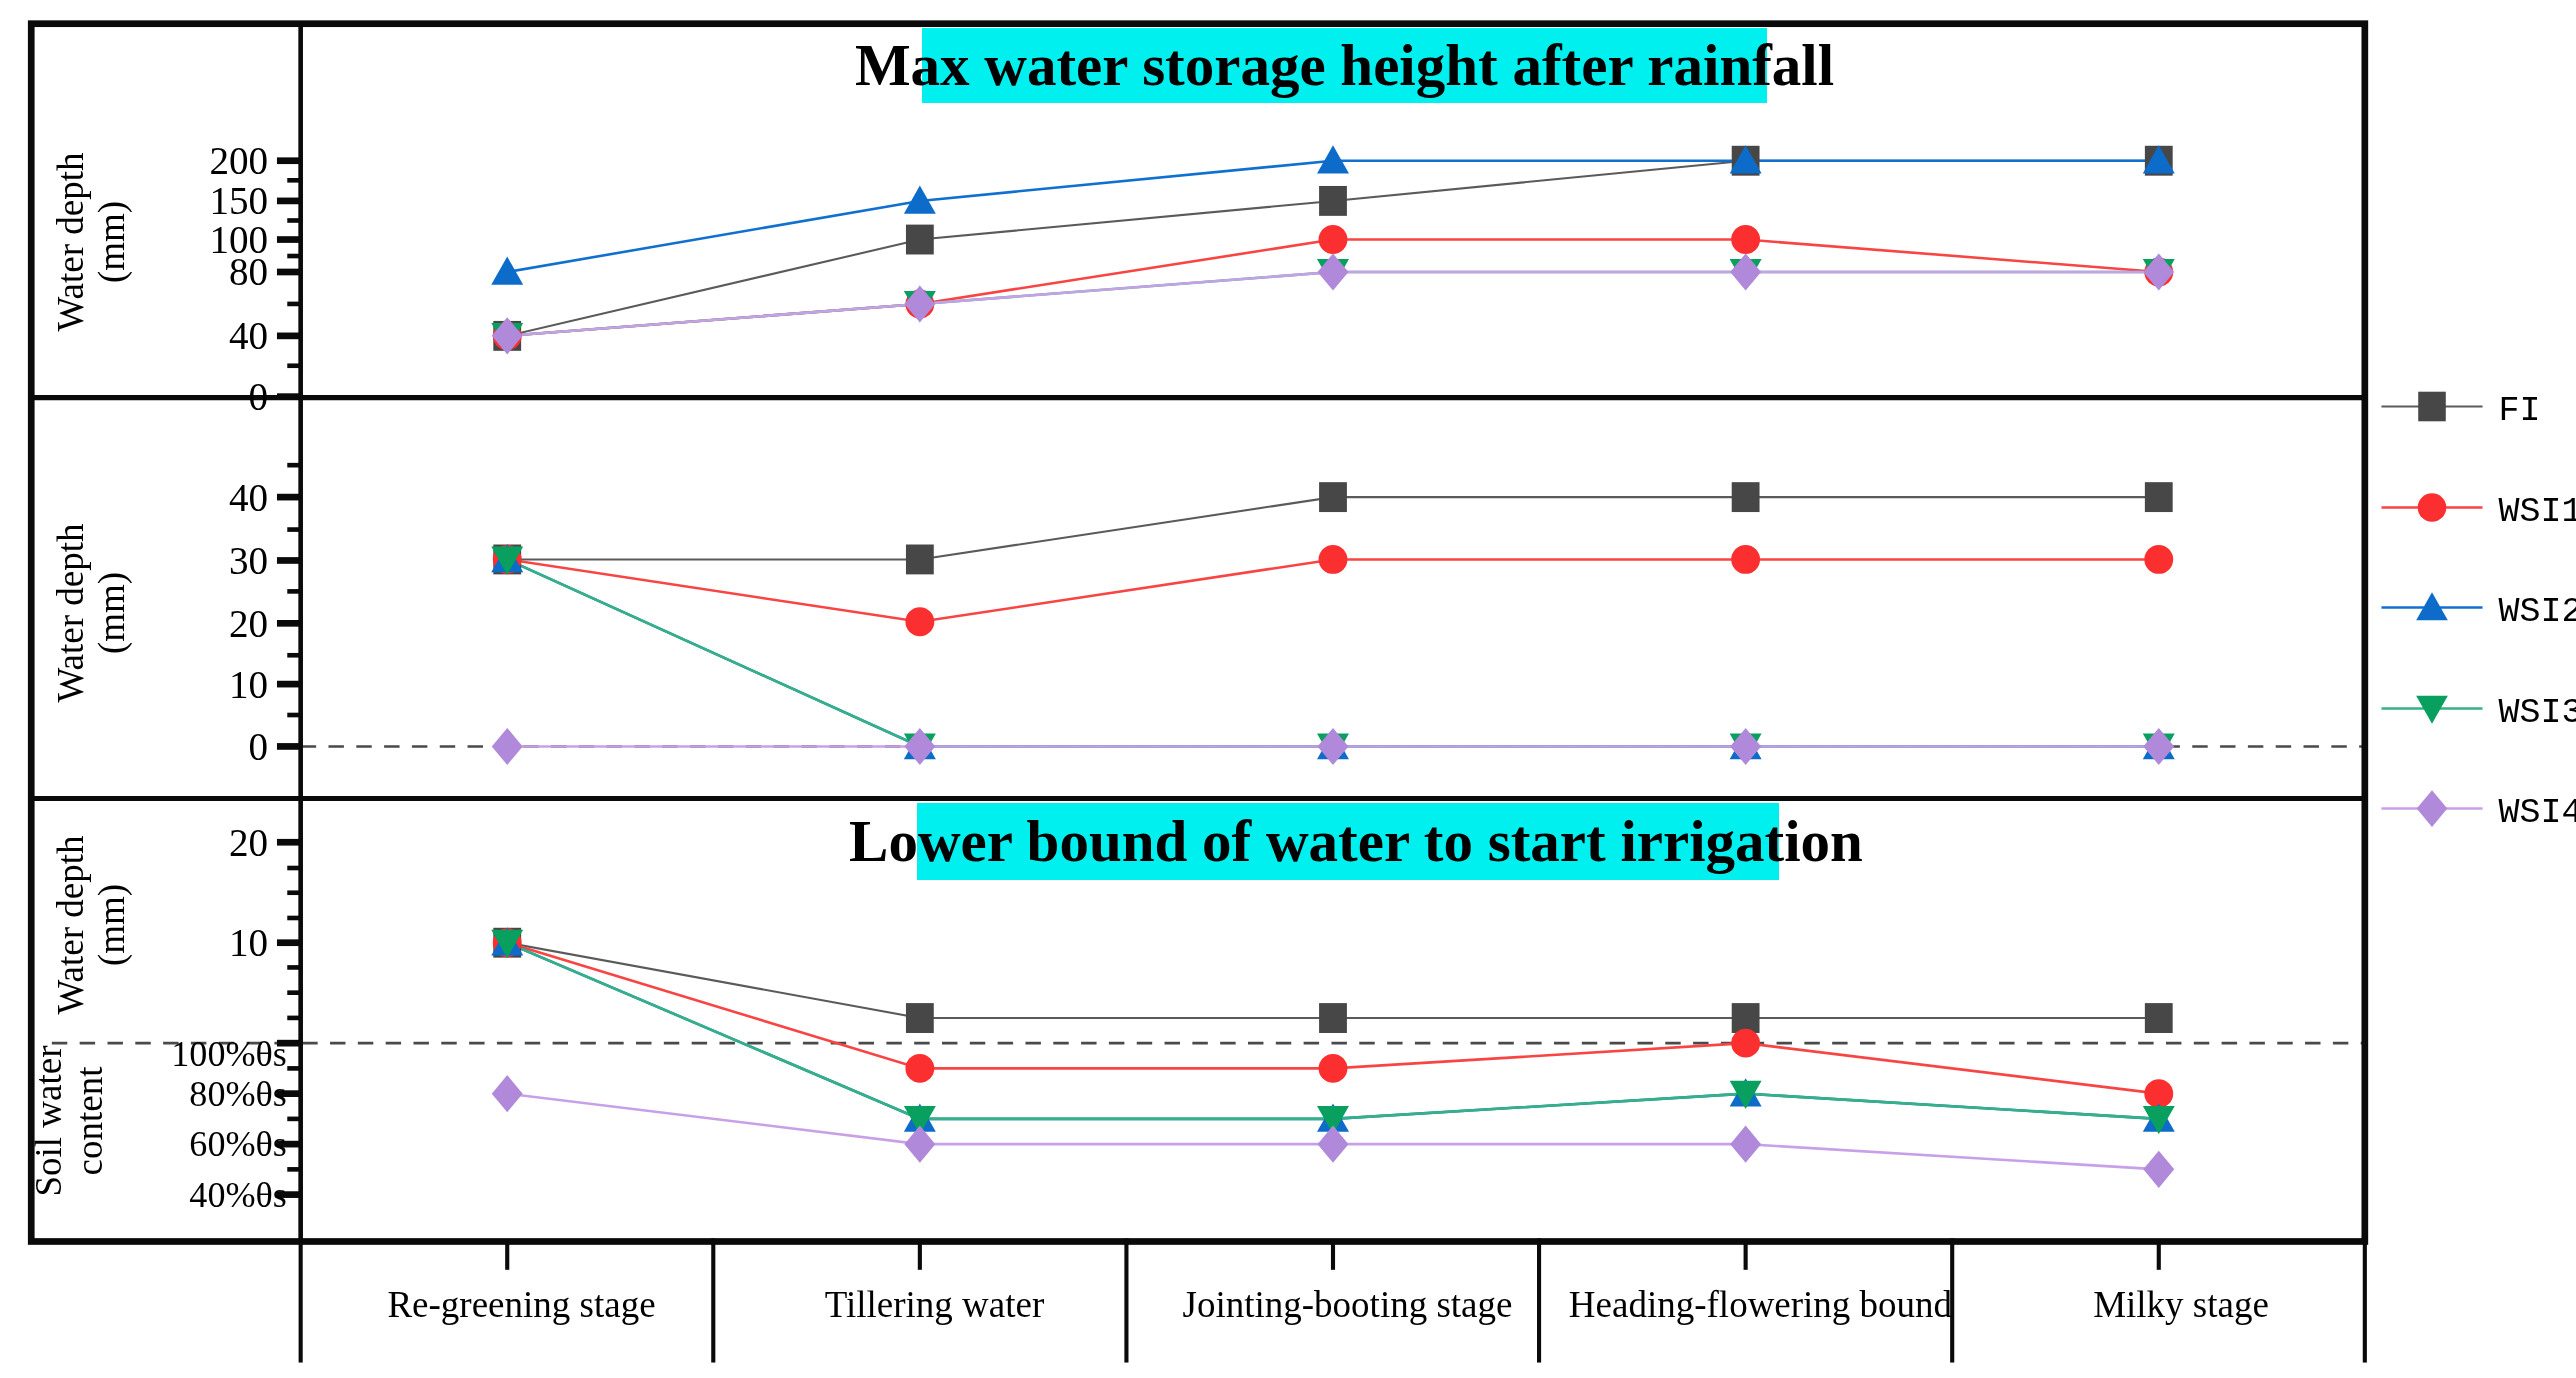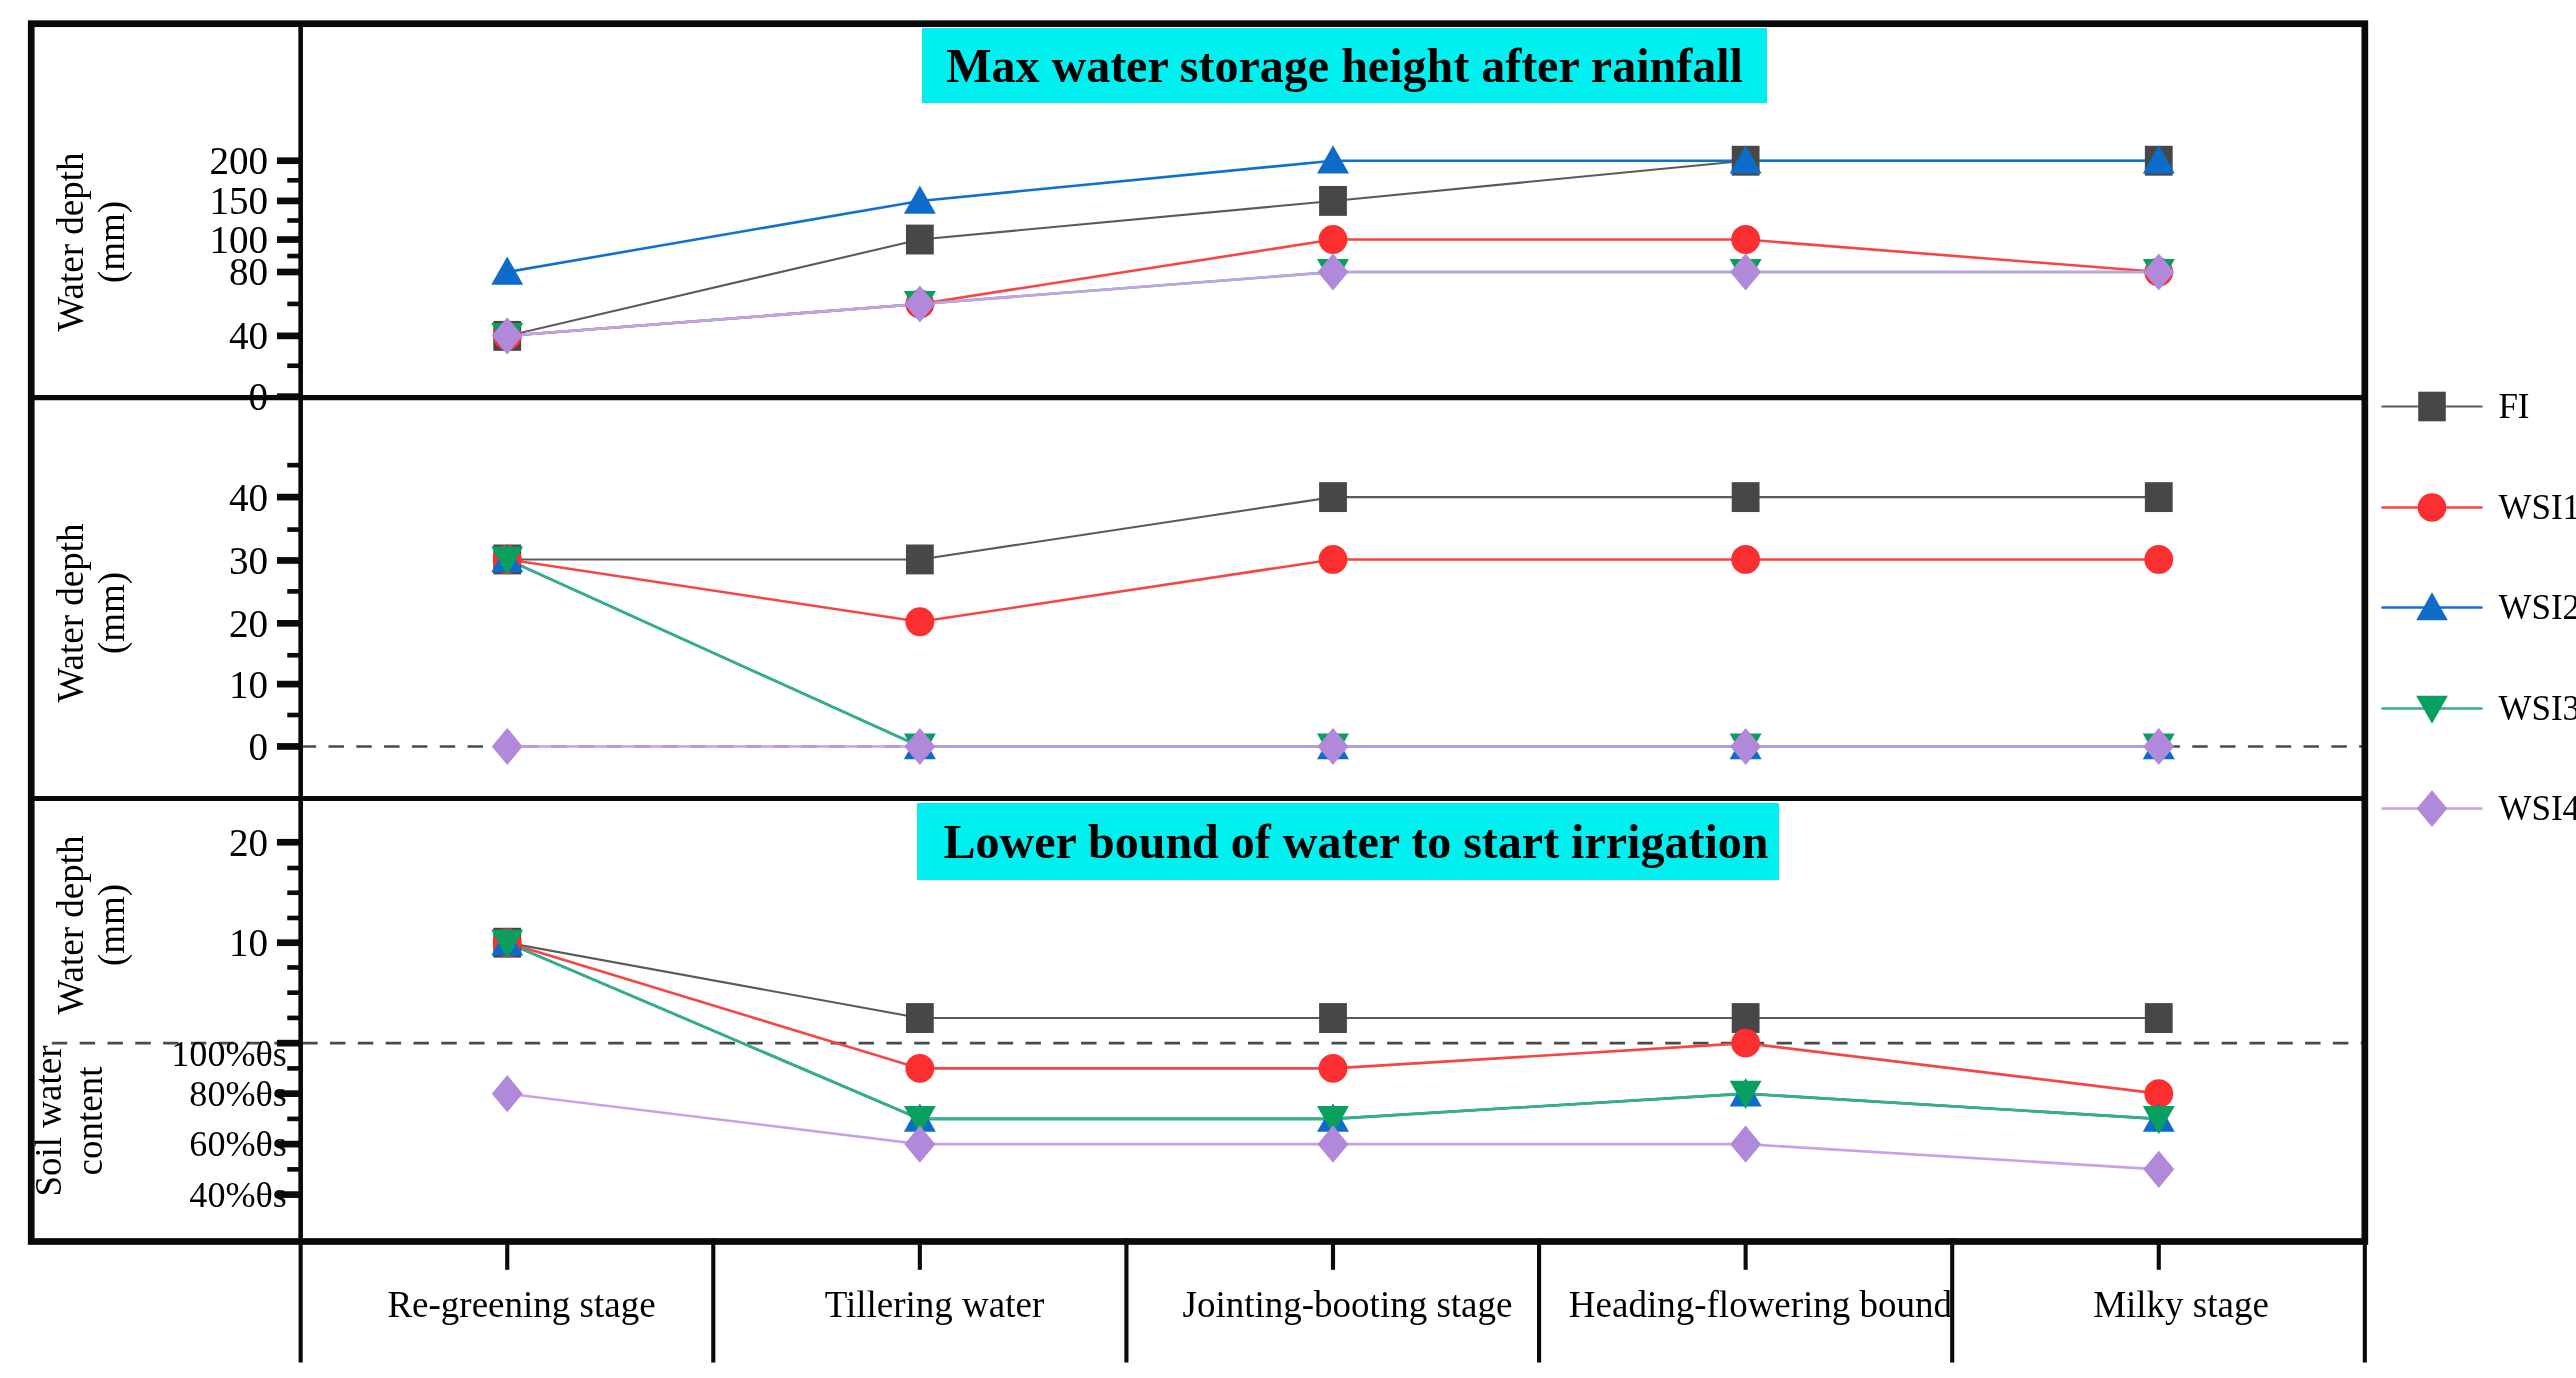--- a/index.html
+++ b/index.html
@@ -1,25 +1,25 @@
 <!DOCTYPE html>
 <html style="font-size:8.2px"><head>
 <meta charset="utf-8">
 <style>
   html,body{margin:0;padding:0;background:#ffffff;}
   #page{position:relative;width:2598px;height:1378px;background:#ffffff;
         font-family:"Liberation Serif","DejaVu Serif",serif;color:#000;overflow:hidden;}
   #plot{position:absolute;left:0;top:0;}
   .title-box{position:absolute;background:#00efef;display:flex;align-items:center;justify-content:center;
-             font-weight:bold;font-size:48px;white-space:nowrap;}
+             font-weight:bold;font-size:59px;white-space:nowrap;}
   .vlabel{position:absolute;transform:rotate(-90deg);text-align:center;white-space:pre-line;
           font-size:37px;line-height:1.12;}
   .stage-label{position:absolute;top:1268px;height:72px;display:flex;align-items:center;justify-content:center;
                font-size:37px;white-space:nowrap;padding-left:15px;}
-  .legend-item{position:absolute;left:2379px;display:flex;align-items:center;height:49px;font-size:35px;}
+  .legend-item{position:absolute;left:2379px;display:flex;align-items:flex-end;height:49px;font-size:35px;font-family:Liberation Mono, monospace;}
   .legend-item svg{display:block;margin-right:13.4px;}
 </style>
 </head>
 <body>
 
 <div id="page">
 
   <svg id="plot" width="2598" height="1378" viewBox="0 0 5042 2675">
       <rect x="0" y="0" width="5042" height="2675" fill="#ffffff"></rect>
       <line x1="583" y1="1449" x2="4590" y2="1449" stroke="#4a4a4a" stroke-width="5" stroke-dasharray="30 24"></line>

